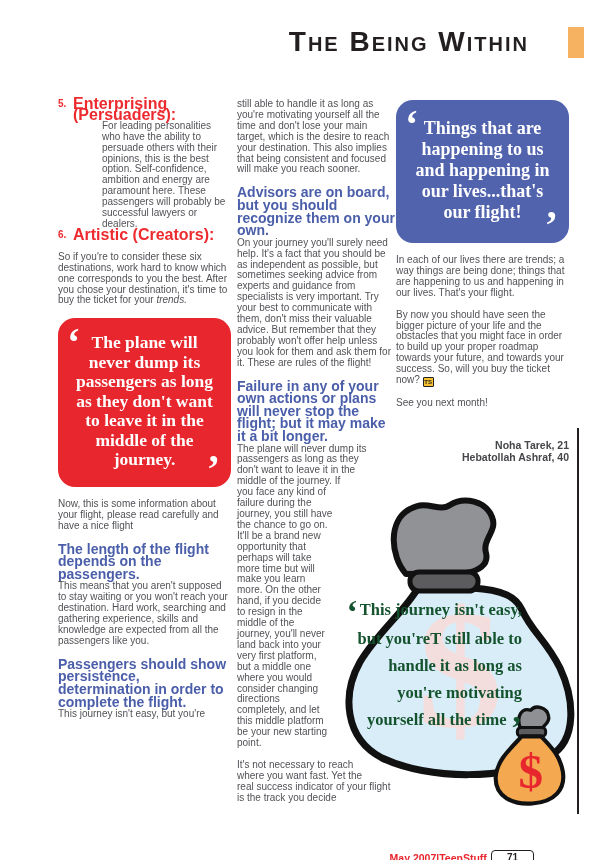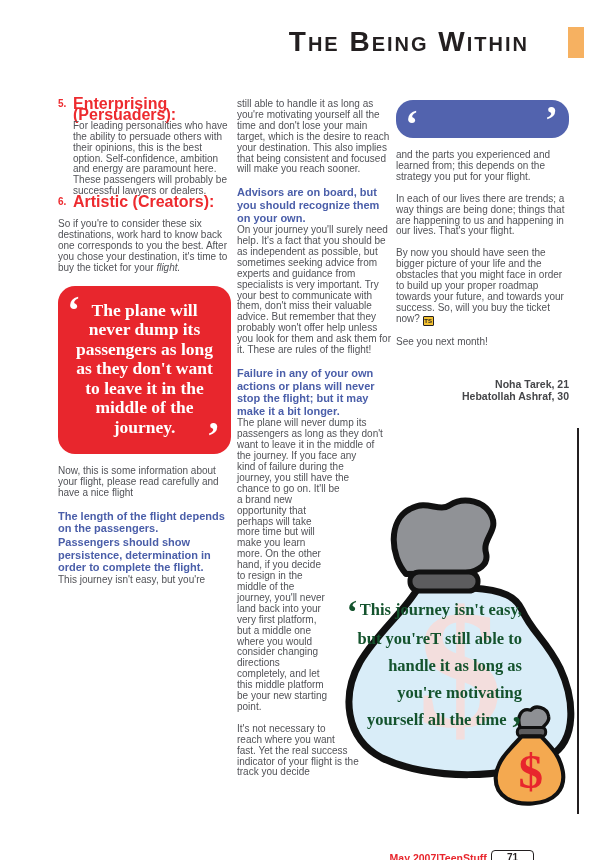--- a/index.html
+++ b/index.html
@@ -16,25 +16,25 @@
   }
   .header-tab { position:absolute; top:27px; left:568px; width:45px; height:31px; background:#f6b161; }
 
   
   .col { position:absolute; top:99px; }
   .col1 { left:58px; width:173px; }
   .col2 { left:237px; width:158px; }
   .col3 { left:396px; width:173px; }
 
   .body-p { font-size:10px; line-height:10.9px; color:#515257; margin-bottom:11px; }
-  .h-blue { font-size:11px; line-height:12.6px; font-weight:bold; color:#4a5ea9; margin-bottom:1px; }
+  .h-blue { font-size:14px; line-height:12.6px; font-weight:bold; color:#4a5ea9; margin-bottom:1px; }
   .list-item { display:flex; }
   .li-num { width:15px; flex:0 0 15px; font-size:10px; line-height:10.9px; font-weight:bold; color:#ed2b2f; }
   .li-label { font-size:16px; line-height:10.9px; font-weight:bold; color:#ed2b2f; display:block; }
-  .li-body { font-size:10px; line-height:10.9px; color:#515257; }
+  .li-body { font-size:10px; line-height:10.9px; color:#515257;margin-left:29px; }
   .italic { font-style:italic; }
 
   
   .qbox {
     position:relative; border-radius:17px; color:#ffffff; text-align:center;
     font-family:"Liberation Serif","DejaVu Serif",serif; font-weight:bold;
   }
   .qbox-red { background:#e8262d; margin:12px 0; padding:15px 12px 17px; font-size:17.5px; line-height:19.5px; }
   .qbox-blue { background:#5263ae; margin:1px 0 12px; padding:18px 12px 20px; font-size:18px; line-height:21px; }
   .q-open, .q-close {
@@ -102,56 +102,57 @@
         <span class="li-label">Enterprising (Persuaders):</span>
         <div class="li-body">For leading personalities who have the ability to persuade others with their opinions, this is the best option. Self-confidence, ambition and energy are paramount here. These passengers will probably be successful lawyers or dealers.</div>
       </div>
     </div>
     <div class="list-item">
       <span class="li-num">6.</span>
       <div>
         <span class="li-label">Artistic (Creators):</span>
       </div>
     </div>
-    <div class="body-p" style="margin-top:11px;"><span>So if you're to consider these six destinations, work hard to know back one corresponds to you the best. After you chose your destination, it's time to buy the ticket for your </span><span class="italic">flight.</span></div>
+    <div class="body-p" style="margin-top:11px;"><span>So if you're to consider these six destinations, work hard to know which one corresponds to you the best. After you chose your destination, it's time to buy the ticket for your </span><span class="italic">trends.</span></div>
 
     <div class="qbox qbox-red">
       <span class="q-open">‘</span>
       <span>The plane will never dump its passengers as long as they don't want to leave it in the middle of the journey.</span>
       <span class="q-close">’</span>
     </div>
 
     <div class="body-p">Now, this is some information about your flight, please read carefully and have a nice flight</div>
     <div class="h-blue">The length of the flight depends on the passengers.</div>
+    <div class="body-p">This means that you aren't supposed to stay waiting or you won't reach your destination. Hard work, searching and gathering experience, skills and knowledge are expected from all the passengers like you.</div>
     <div class="h-blue">Passengers should show persistence, determination in order to complete the flight.</div>
     <div class="body-p">This journey isn't easy, but you're</div>
   </div>
 
   <div class="col col2">
     <div class="body-p">still able to handle it as long as you're motivating yourself all the time and don't lose your main target, which is the desire to reach your destination. This also implies that being consistent and focused will make you reach sooner.</div>
     <div class="h-blue">Advisors are on board, but you should recognize them on your own.</div>
     <div class="body-p">On your journey you'll surely need help. It's a fact that you should be as independent as possible, but sometimes seeking advice from experts and guidance from specialists is very important. Try your best to communicate with them, don't miss their valuable advice. But remember that they probably won't offer help unless you look for them and ask them for it. These are rules of the flight!</div>
     <div class="bag-wrap-spacer"></div>
     <div class="h-blue">Failure in any of your own actions or plans will never stop the flight; but it may make it a bit longer.</div>
     <div class="body-p">The plane will never dump its passengers as long as they don't want to leave it in the middle of the journey. If you face any kind of failure during the journey, you still have the chance to go on. It'll be a brand new opportunity that perhaps will take more time but will make you learn more. On the other hand, if you decide to resign in the middle of the journey, you'll never land back into your very first platform, but a middle one where you would consider changing directions completely, and let this middle platform be your new starting point.</div>
     <div class="body-p">It's not necessary to reach where you want fast. Yet the real success indicator of your flight is the track you decide</div>
   </div>
 
   <div class="col col3">
     <div class="qbox qbox-blue">
       <span class="q-open">‘</span>
+      <span>Things that are happening to us and happening in our lives...that's our flight!</span>
       <span class="q-close">’</span>
     </div>
-    <div class="body-p">and the parts you experienced and learned from; this depends on the strategy you put for your flight.</div>
     <div class="body-p">In each of our lives there are trends; a way things are being done; things that are happening to us and happening in our lives. That's your flight.</div>
     <div class="body-p"><span>By now you should have seen the bigger picture of your life and the obstacles that you might face in order to build up your proper roadmap towards your future, and towards your success. So, will you buy the ticket now? </span><span class="ts-icon">TS</span></div>
     <div class="body-p">See you next month!</div>
     <div class="authors">
       <div>Noha Tarek, 21</div>
-      <div>Hebatollah Ashraf, 30</div>
+      <div>Hebatollah Ashraf, 40</div>
     </div>
   </div>
 
   <svg class="bag-large" width="244" height="296" viewBox="0 0 244 296">
     <path d="M84,94 C70,118 44,138 26,168 C8,200 10,244 48,264 C94,286 176,287 216,262 C244,246 240,204 226,174 C212,146 198,138 188,116 C182,103 170,96 138,94 Z" fill="#d9edf8" stroke="#111111" stroke-width="7" stroke-linejoin="round"></path>
     <text x="126" y="232" font-size="170" font-weight="bold" text-anchor="middle" font-family="'Liberation Serif','DejaVu Serif',serif" fill="#f3dedd">$</text>
     <path d="M72,80 C56,62 54,26 76,15 C94,5 104,19 116,11 C130,2 152,7 158,23 C164,37 148,45 152,59 C155,71 144,77 132,79 Z" fill="#909296" stroke="#111111" stroke-width="6" stroke-linejoin="round"></path>
     <rect x="76" y="78" width="68" height="19" rx="9" fill="#5c5c5e" stroke="#111111" stroke-width="5"></rect>
   </svg>
 

